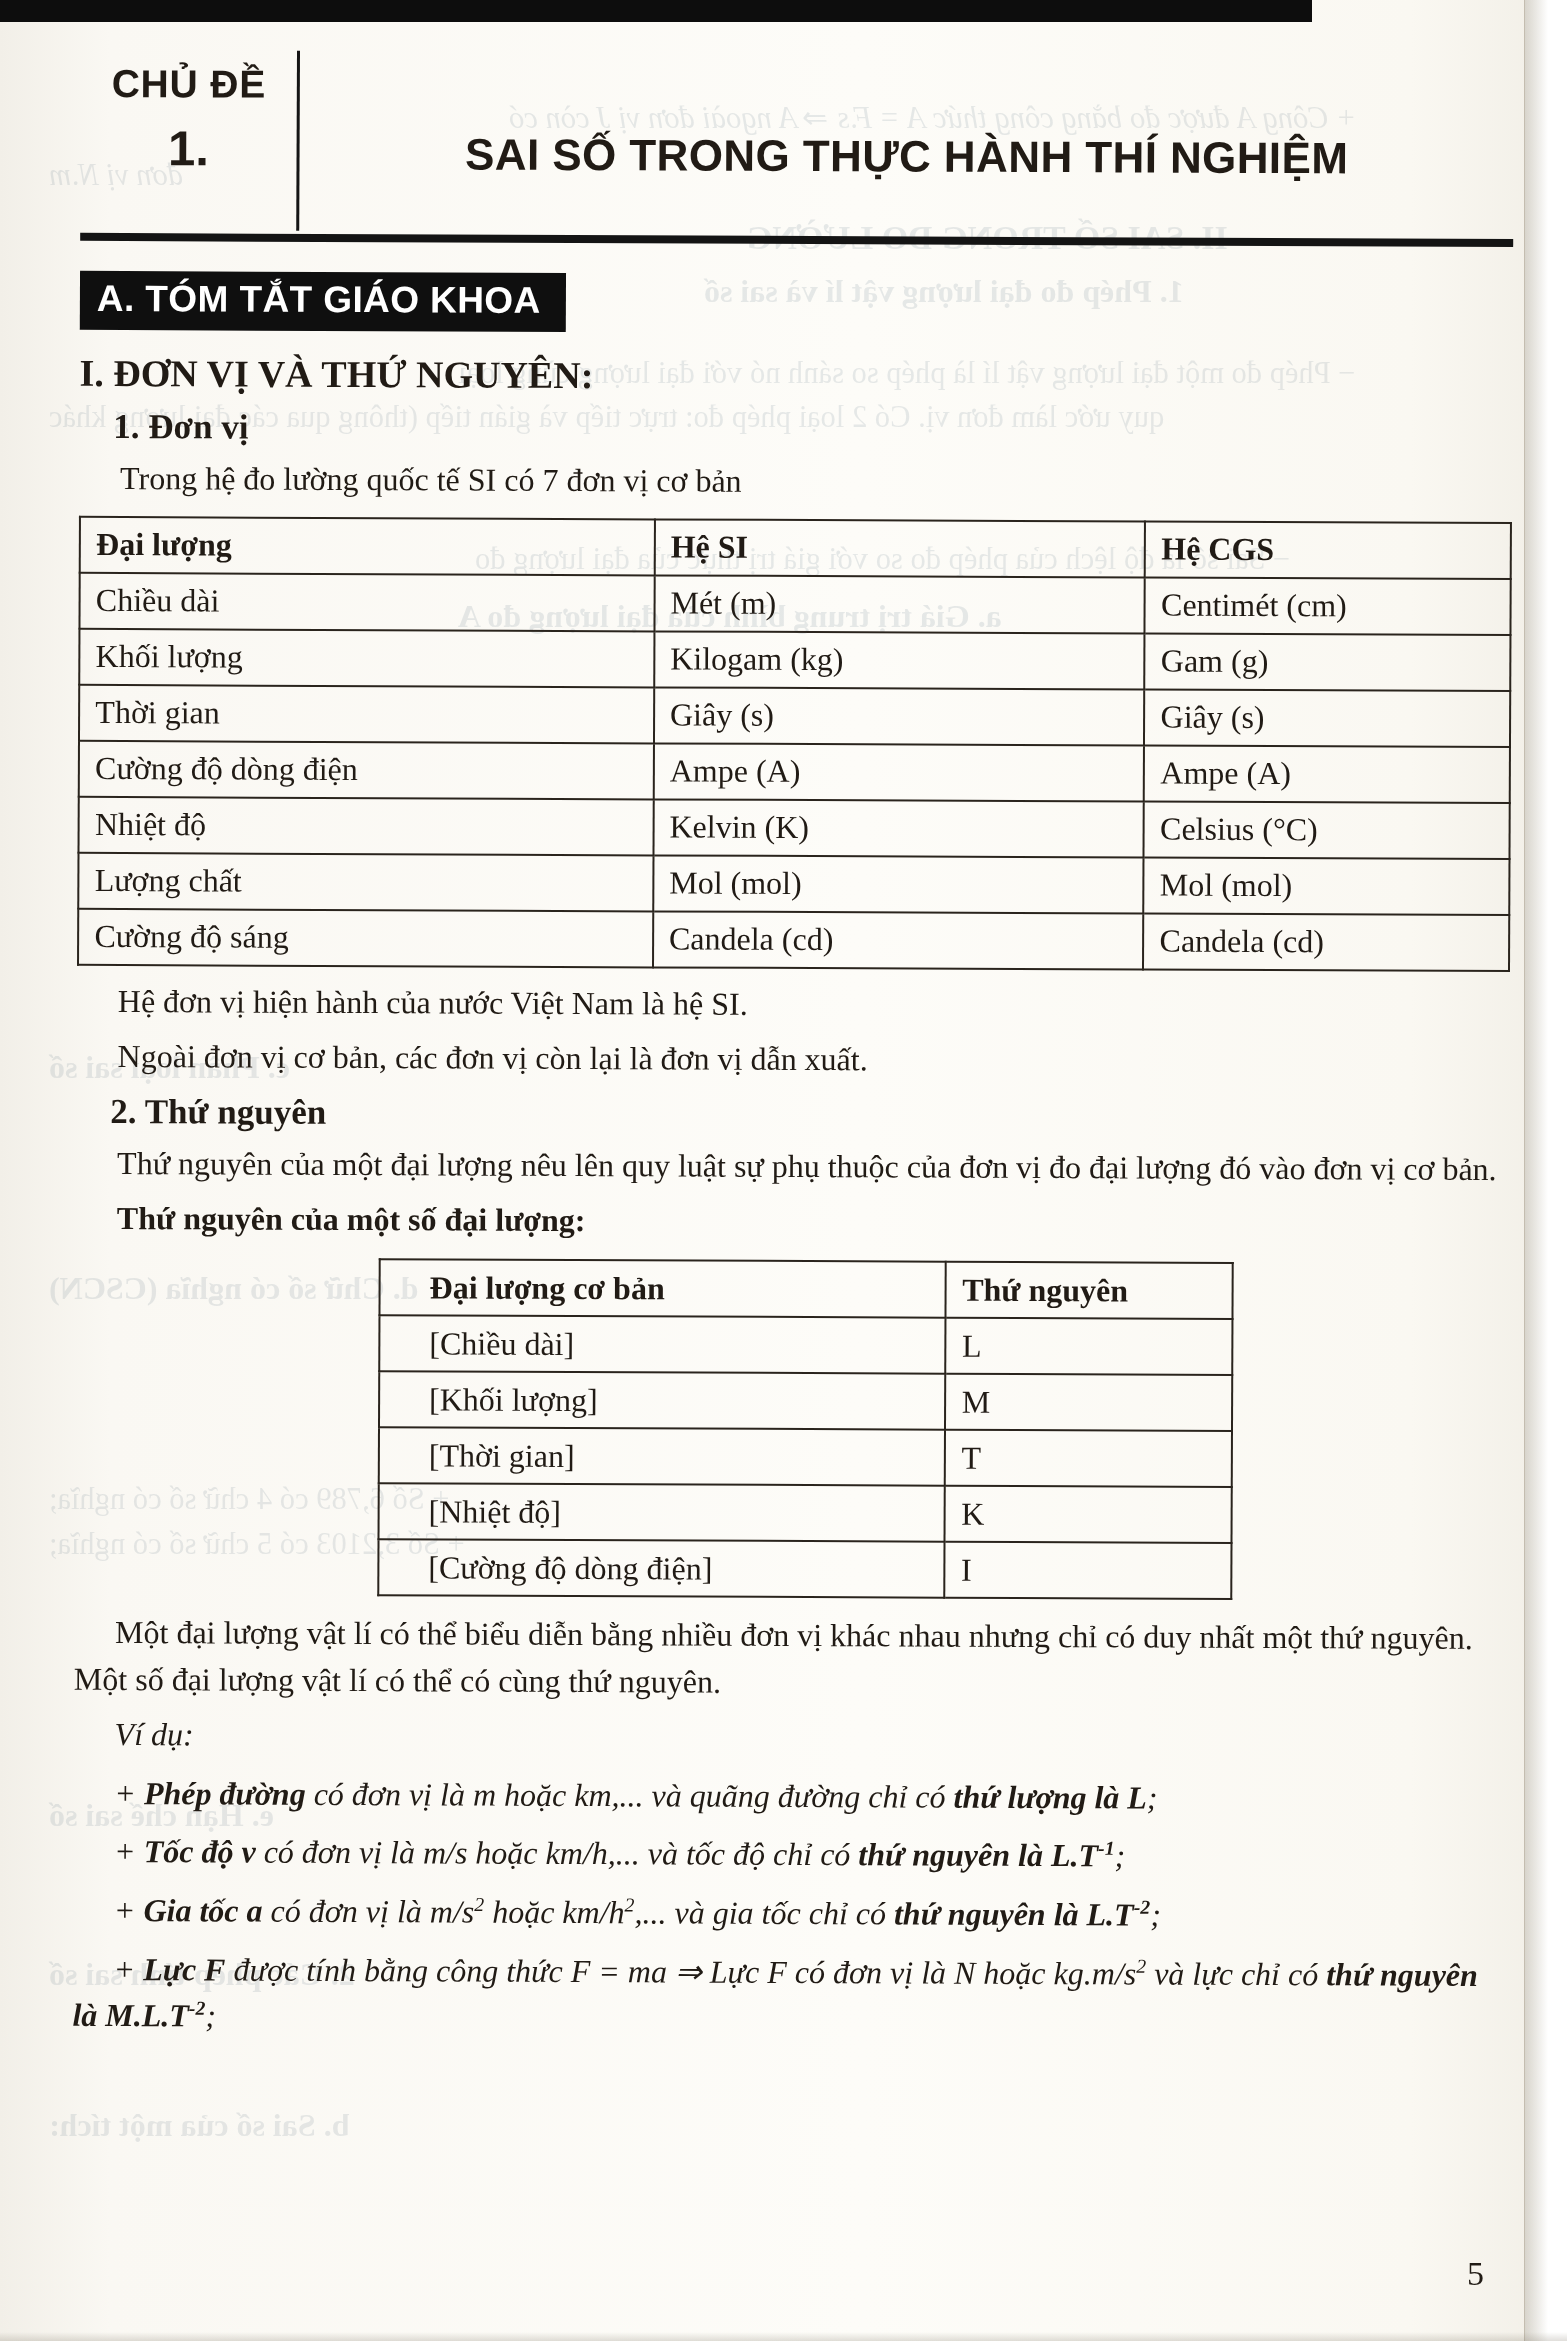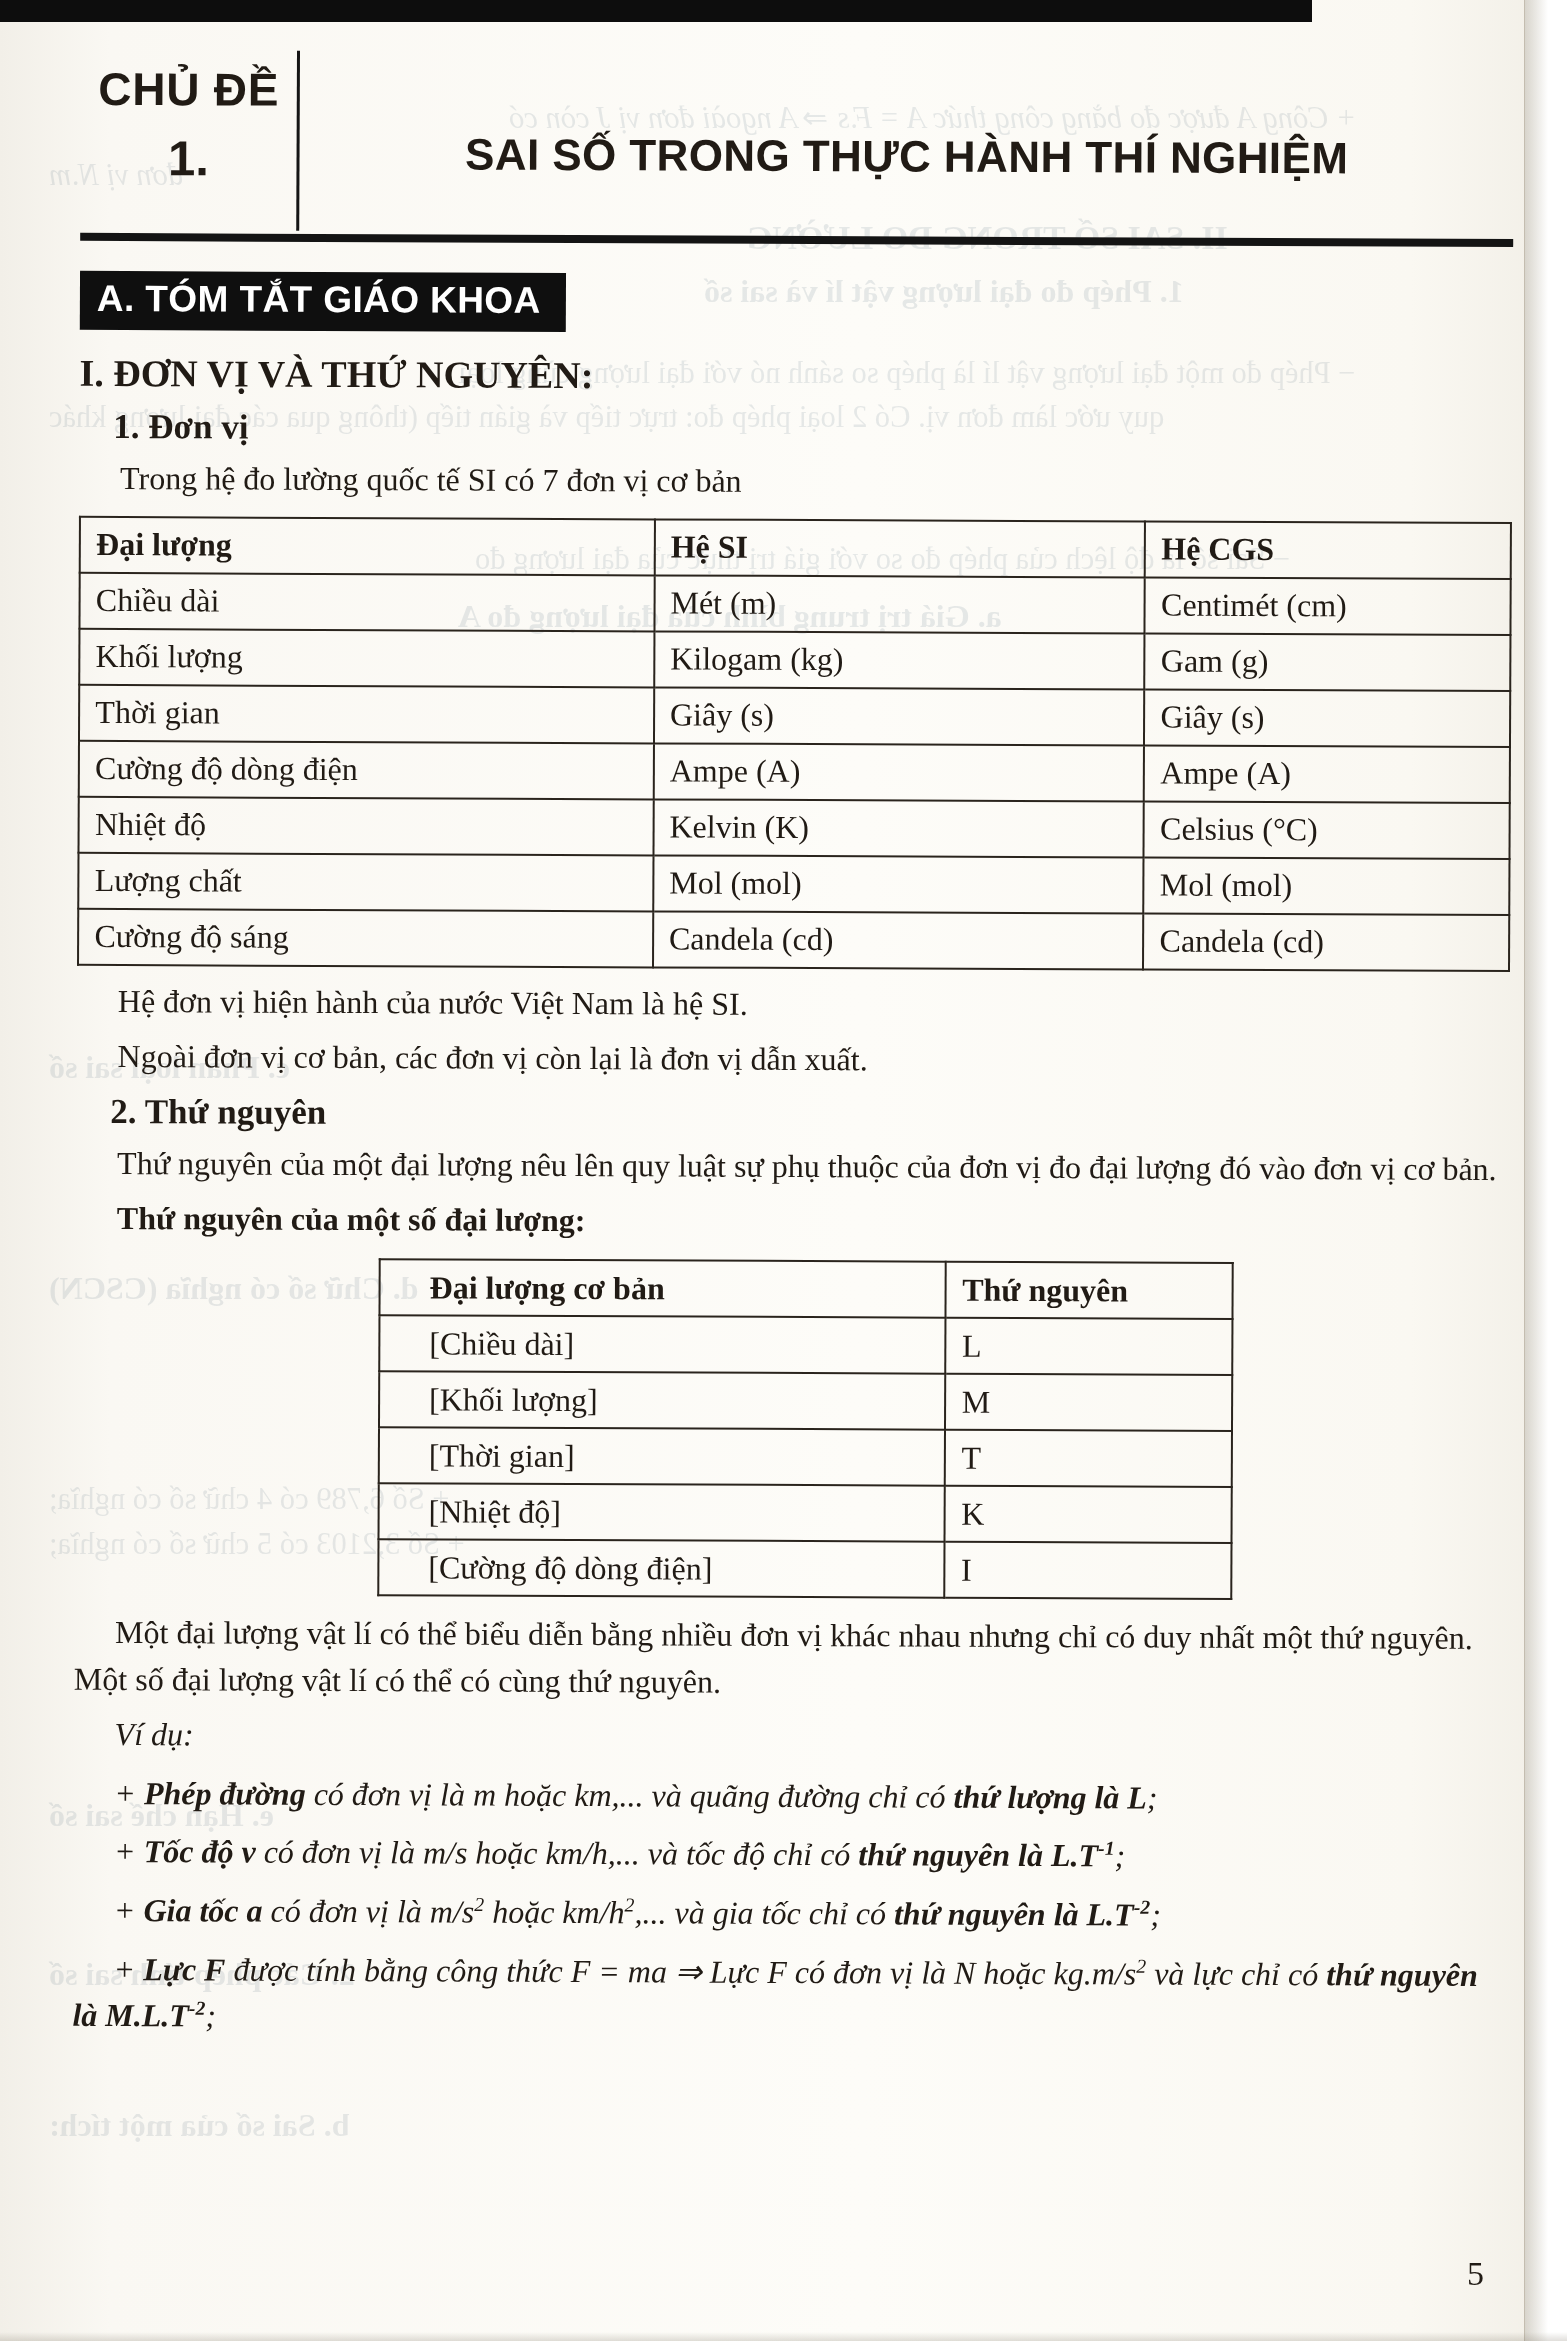--- a/index.html
+++ b/index.html
@@ -40,21 +40,21 @@
   .b14{top:1956px;left:49px;font-size:32px;}
   .b15{top:2107px;left:49px;font-size:32px;}
 
   
   .content{position:relative;z-index:2;margin:0 53px 0 81px;
     transform:rotate(0.25deg);transform-origin:50% 0;}
 
   .chapter-header{display:flex;align-items:stretch;margin-top:53px;min-height:180px;}
   .chapter-box{width:216px;text-align:center;padding-top:12px;
     font-family:"Liberation Sans",sans-serif;font-weight:700;}
-  .chapter-label{font-size:46px;letter-spacing:0.8px;}
+  .chapter-label{font-size:39px;letter-spacing:0.8px;}
   .chapter-number{font-size:49px;margin-top:13.6px;}
   .chapter-divider{width:3.4px;background:#151515;}
   .chapter-title{flex:1;display:flex;align-items:center;justify-content:center;
     font-family:"Liberation Sans",sans-serif;font-weight:700;font-size:44px;
     letter-spacing:0.4px;padding:25.4px 25.4px 0 25.4px;text-align:center;}
   .thick-rule{height:7.6px;background:#141414;margin-top:3.4px;}
 
   .section-bar{display:inline-block;background:#0f0f0f;color:#ffffff;
     font-family:"Liberation Sans",sans-serif;font-weight:700;font-size:37px;
     padding:6.8px 25.4px 10.2px 17px;margin:30.5px 0 6.8px;letter-spacing:0.4px;}

